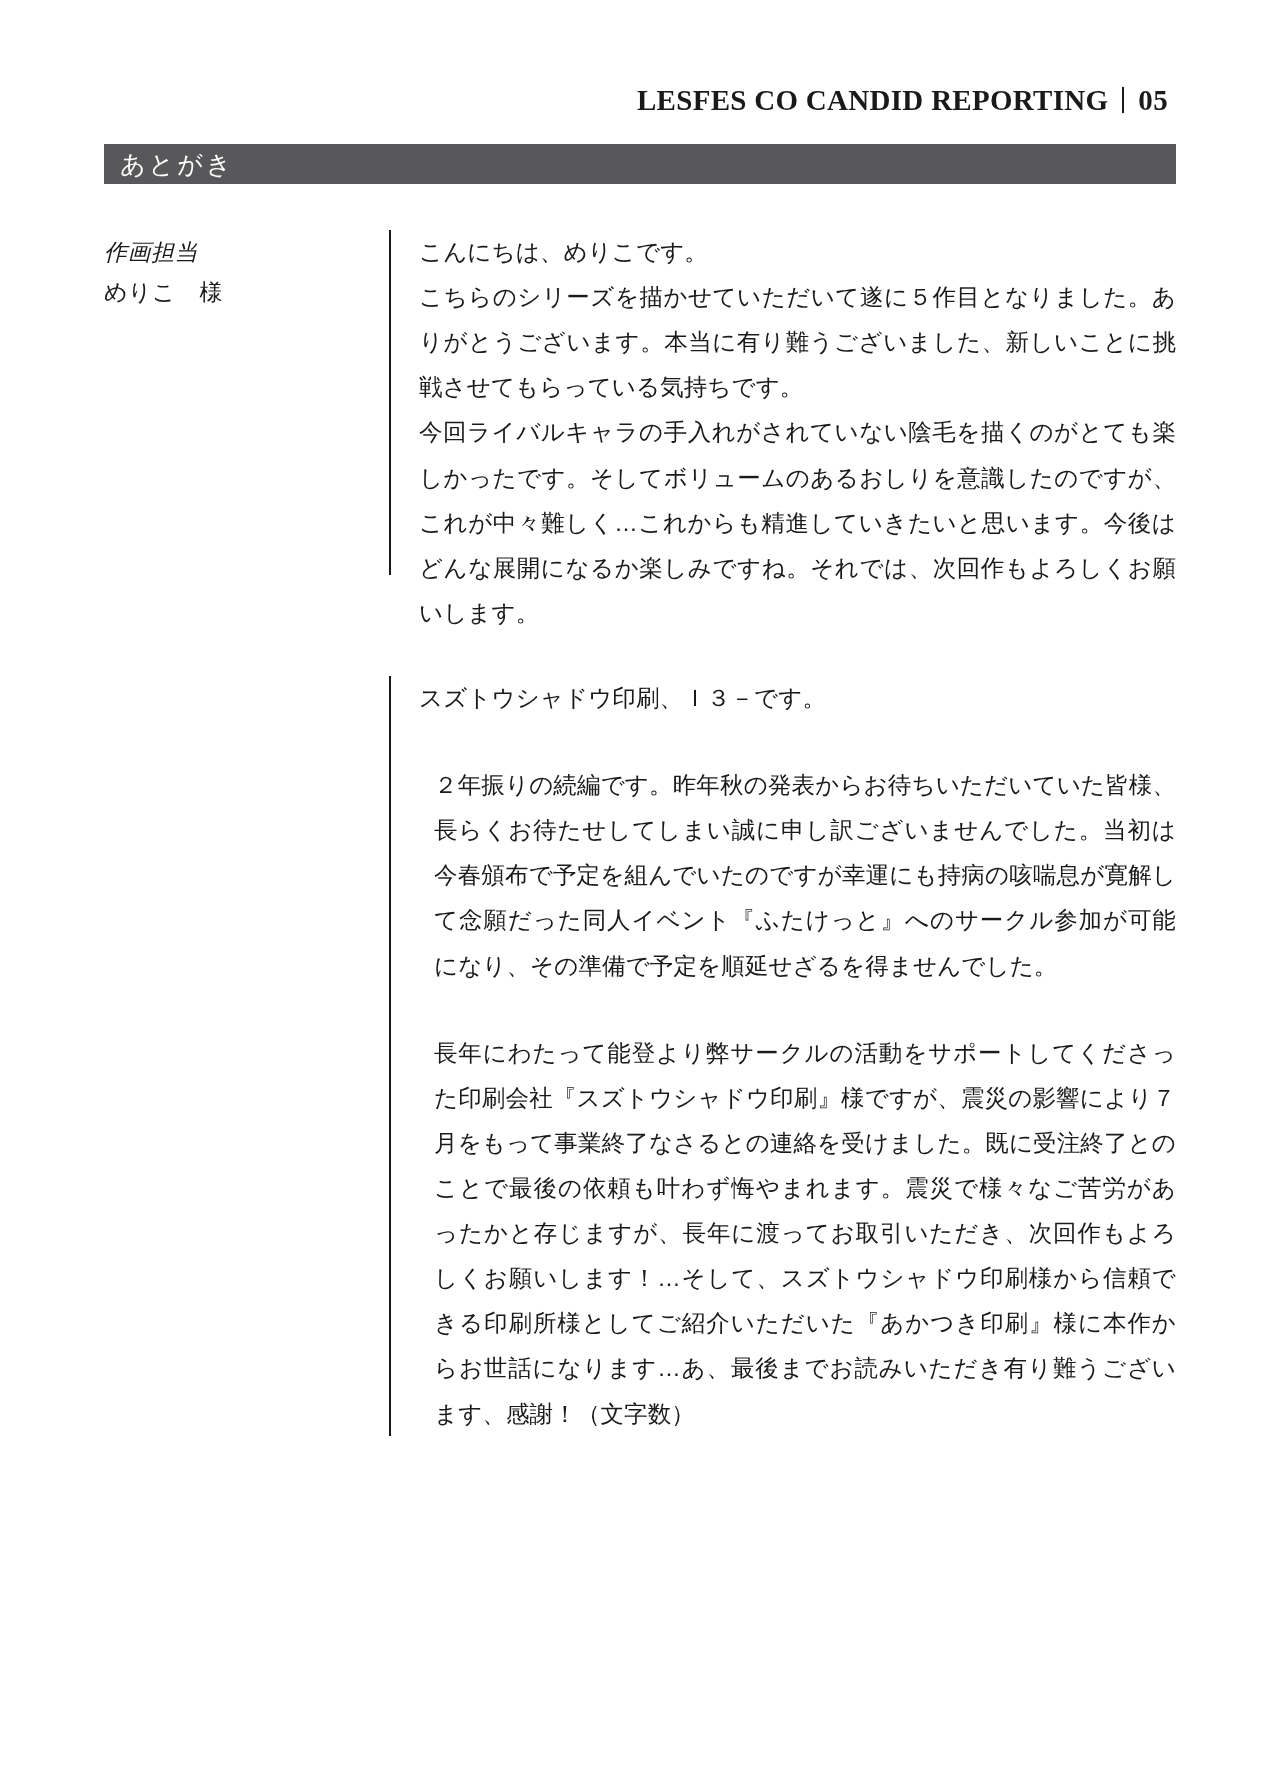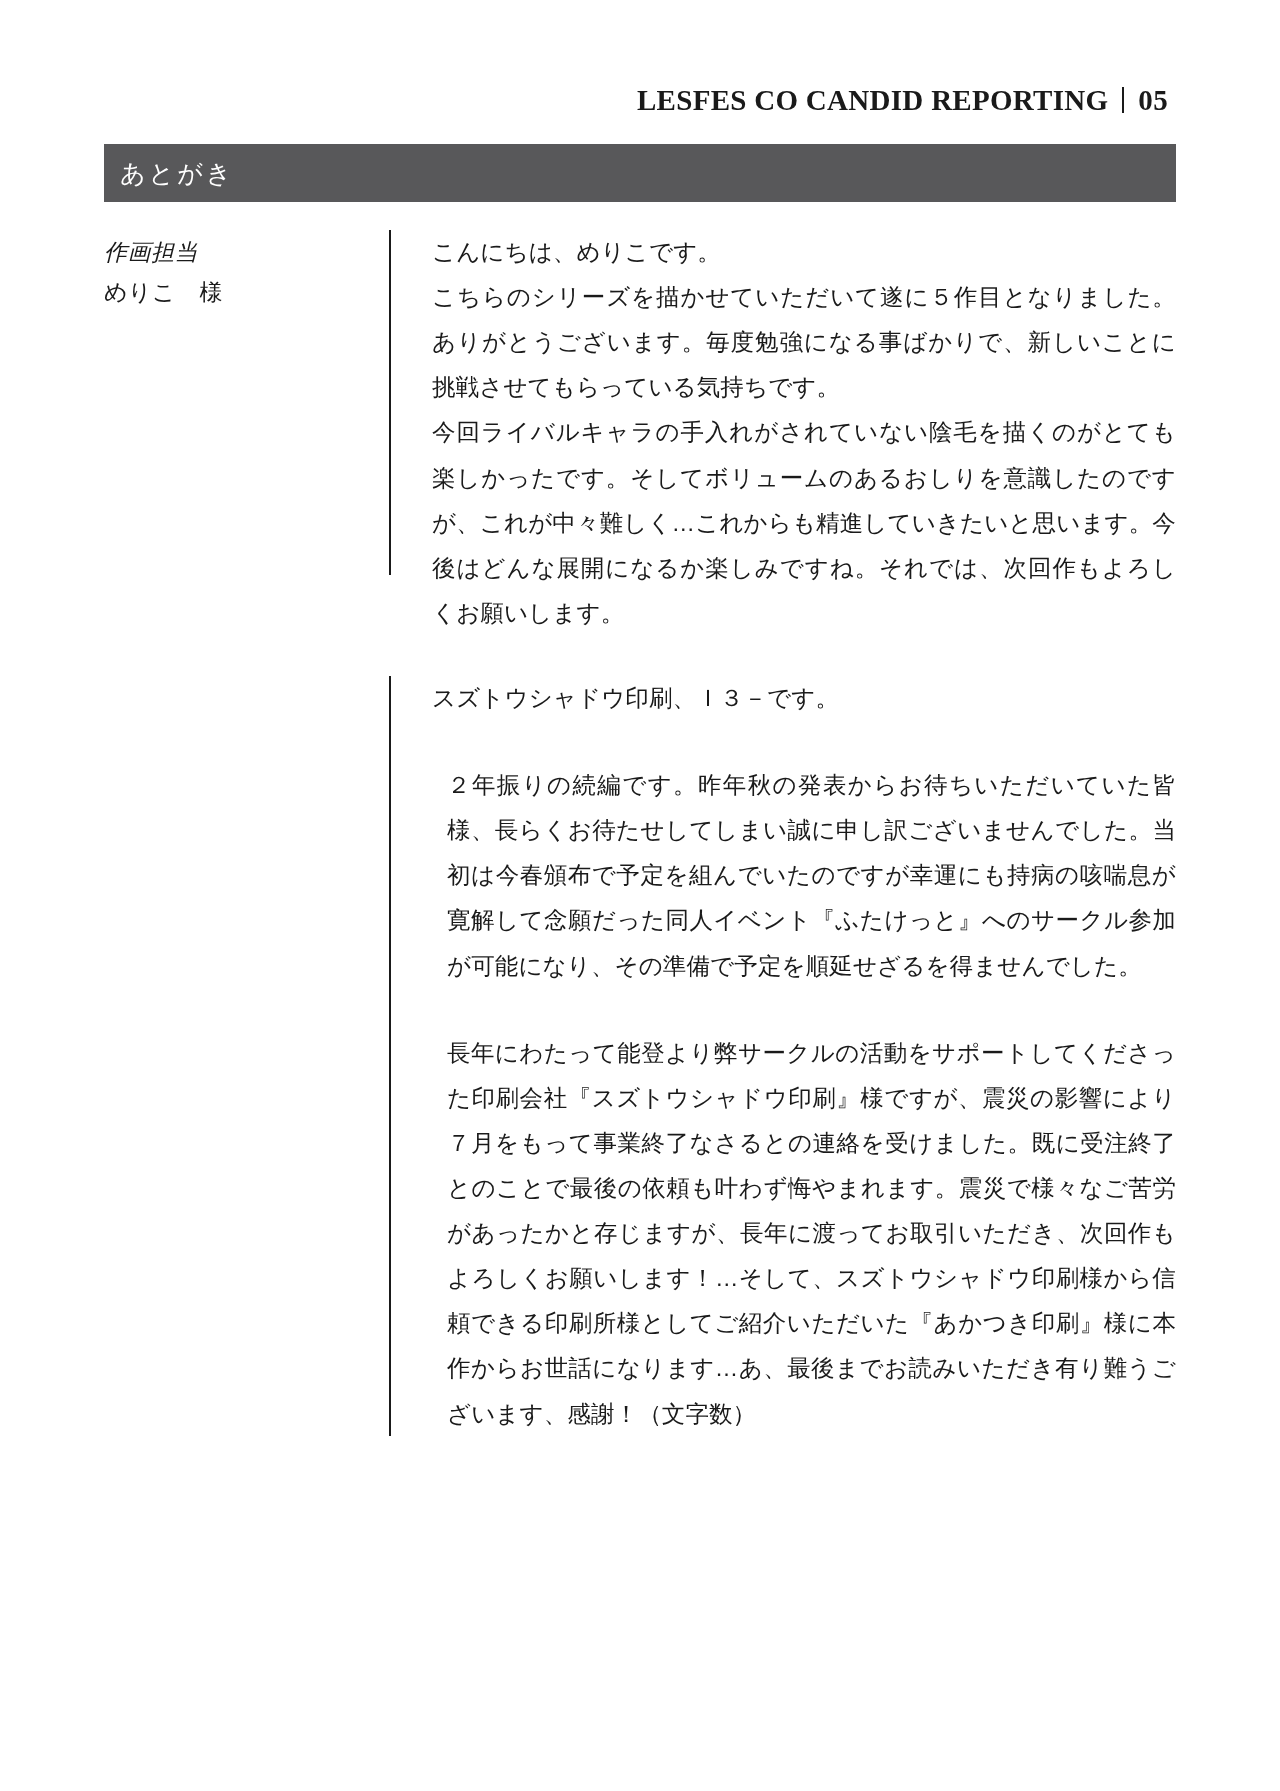--- a/index.html
+++ b/index.html
@@ -51,21 +51,21 @@
   .running-head .folio {
     font-size: 29px;
   }
 
   
   .section-bar {
     position: absolute;
     left: 104px;
     top: 136px;
     width: 1072px;
-    height: 58px;
+    height: 40px;
     background: #58585a;
     display: flex;
     align-items: center;
   }
   .section-bar .label {
     color: #ffffff;
     font-size: 25px;
     letter-spacing: 0.12em;
     margin-left: 16px;
     font-weight: 500;
@@ -103,21 +103,21 @@
     flex: 0 0 2px;
     width: 2px;
     background: #1a1a1a;
     align-self: stretch;
   }
   .entry-1 .divider { height: 345px; }
   .entry-2 .divider { height: 760px; }
 
   .body-col {
     flex: 1 1 auto;
-    padding-left: 41px;
+    padding-left: 28px;
   }
   .body-col p {
     margin: 0;
     font-size: 23.5px;
     line-height: 1.92;
     letter-spacing: 0.005em;
     text-align: justify;
     text-justify: inter-character;
   }
   .body-col p + p {
@@ -144,21 +144,21 @@
   </div>
 
   <div class="entry entry-1">
     <div class="credit">
       <div class="role">作画担当</div>
       <div class="name">めりこ　様</div>
     </div>
     <div class="divider"></div>
     <div class="body-col">
       <p>こんにちは、めりこです。</p>
-      <p>こちらのシリーズを描かせていただいて遂に５作目となりました。ありがとうございます。毎度勉強になる事ばかりで、新しいことに挑戦させてもらっている気持ちです。</p>
+      <p>こちらのシリーズを描かせていただいて遂に５作目となりました。ありがとうございます。本当に有り難うございました、新しいことに挑戦させてもらっている気持ちです。</p>
       <p>今回ライバルキャラの手入れがされていない陰毛を描くのがとても楽しかったです。そしてボリュームのあるおしりを意識したのですが、これが中々難しく…これからも精進していきたいと思います。今後はどんな展開になるか楽しみですね。それでは、次回作もよろしくお願いします。</p>
     </div>
   </div>
 
   <div class="entry entry-2">
     <div class="credit">
     </div>
     <div class="divider"></div>
     <div class="body-col">
       <p>スズトウシャドウ印刷、Ｉ３－です。</p>

